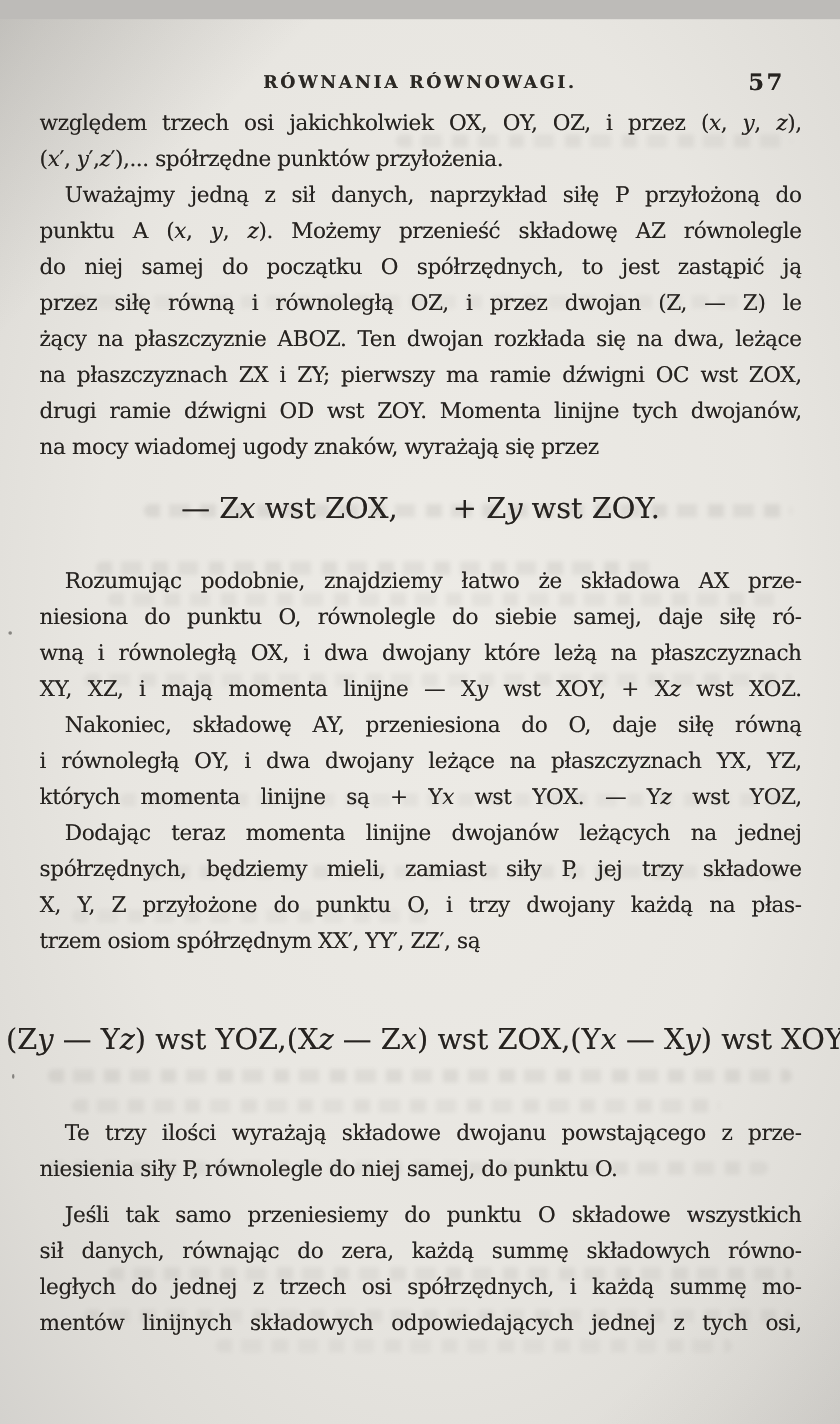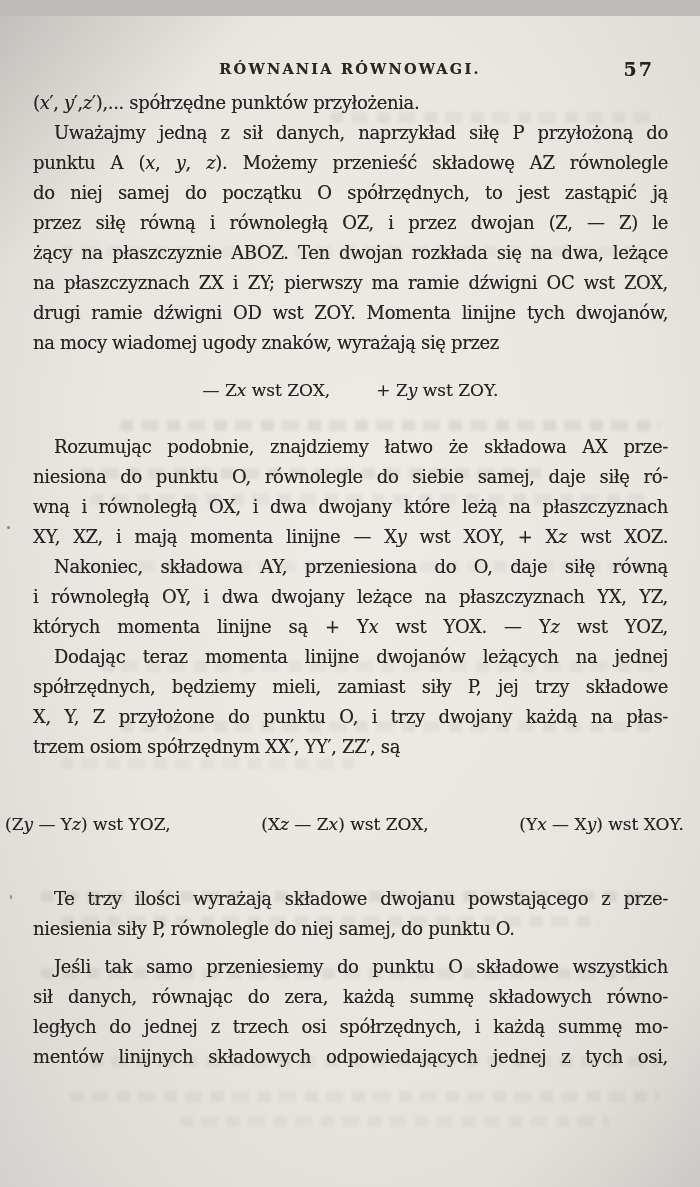--- a/index.html
+++ b/index.html
@@ -33,21 +33,21 @@
     font-size:18px; letter-spacing:-0.35px;
   }
   .para { margin:0; }
   .line {
     height:30px; line-height:30px;
     text-align:justify; text-align-last:justify;
     overflow:hidden; white-space:normal;
   }
   .line.no-just { text-align-last:left; }
   .line.indent { text-indent:21px; }
-  .formula { font-size:17px; letter-spacing:0; }
+  .formula { font-size:24px; letter-spacing:0; }
   .formula .term { white-space:nowrap; }
   .formula.center { display:flex; justify-content:center; gap:46px; }
   .formula.spread {
     display:flex; justify-content:space-between;
     margin-left:-28px; margin-right:-16px;align-items:flex-end;
   }
   .body > div:nth-child(3) { margin:22px 0 32px; }
   .body > div:nth-child(7) { margin-top:52px; margin-bottom:50px; }
   .body > div:nth-child(8) { margin-bottom:8px; }
   
@@ -83,20 +83,21 @@
   <div class="speck" style="left:7px; top:510px; width:3px; height:3px;"></div>
   <div class="speck" style="left:10px;top:879px; width:2px; height:4px;"></div>
 
   <div class="header">
     <span class="running-title">RÓWNANIA RÓWNOWAGI.</span>
     <span class="page-number">57</span>
   </div>
 
   <div class="body">
       <div class="para">
+        <div class="line">względem trzech osi jakichkolwiek OX, OY, OZ, i przez (<i>x</i>, <i>y</i>, <i>z</i>),</div>
         <div class="line no-just">(<i>x</i>′, <i>y</i>′,<i>z</i>′),... spółrzędne punktów przyłożenia.</div>
       </div>
       <div class="para">
         <div class="line indent">Uważajmy jedną z sił danych, naprzykład siłę P przyłożoną do</div>
         <div class="line">punktu A (<i>x</i>, <i>y</i>, <i>z</i>). Możemy przenieść składowę AZ równolegle</div>
         <div class="line">do niej samej do początku O spółrzędnych, to jest zastąpić ją</div>
         <div class="line">przez siłę równą i równoległą OZ, i przez dwojan (Z, — Z) le</div>
         <div class="line">żący na płaszczyznie ABOZ. Ten dwojan rozkłada się na dwa, leżące</div>
         <div class="line">na płaszczyznach ZX i ZY; pierwszy ma ramie dźwigni OC wst ZOX,</div>
         <div class="line">drugi ramie dźwigni OD wst ZOY. Momenta linijne tych dwojanów,</div>
@@ -106,21 +107,21 @@
         <span class="term">— Z<i>x</i> wst ZOX,</span>
         <span class="term">+ Z<i>y</i> wst ZOY.</span>
       </div>
       <div class="para">
         <div class="line indent">Rozumując podobnie, znajdziemy łatwo że składowa AX prze-</div>
         <div class="line">niesiona do punktu O, równolegle do siebie samej, daje siłę ró-</div>
         <div class="line">wną i równoległą OX, i dwa dwojany które leżą na płaszczyznach</div>
         <div class="line">XY, XZ, i mają momenta linijne — X<i>y</i> wst XOY, + X<i>z</i> wst XOZ.</div>
       </div>
       <div class="para">
-        <div class="line indent">Nakoniec, składowa AY, przeniesiona do O, daje siłę równą</div>
+        <div class="line indent">Nakoniec, składowę AY, przeniesiona do O, daje siłę równą</div>
         <div class="line">i równoległą OY, i dwa dwojany leżące na płaszczyznach YX, YZ,</div>
         <div class="line">których momenta linijne są + Y<i>x</i> wst YOX. — Y<i>z</i> wst YOZ,</div>
       </div>
       <div class="para">
         <div class="line indent">Dodając teraz momenta linijne dwojanów leżących na jednej</div>
         <div class="line">spółrzędnych, będziemy mieli, zamiast siły P, jej trzy składowe</div>
         <div class="line">X, Y, Z przyłożone do punktu O, i trzy dwojany każdą na płas-</div>
         <div class="line no-just">trzem osiom spółrzędnym XX′, YY′, ZZ′, są</div>
       </div>
       <div class="formula spread">

